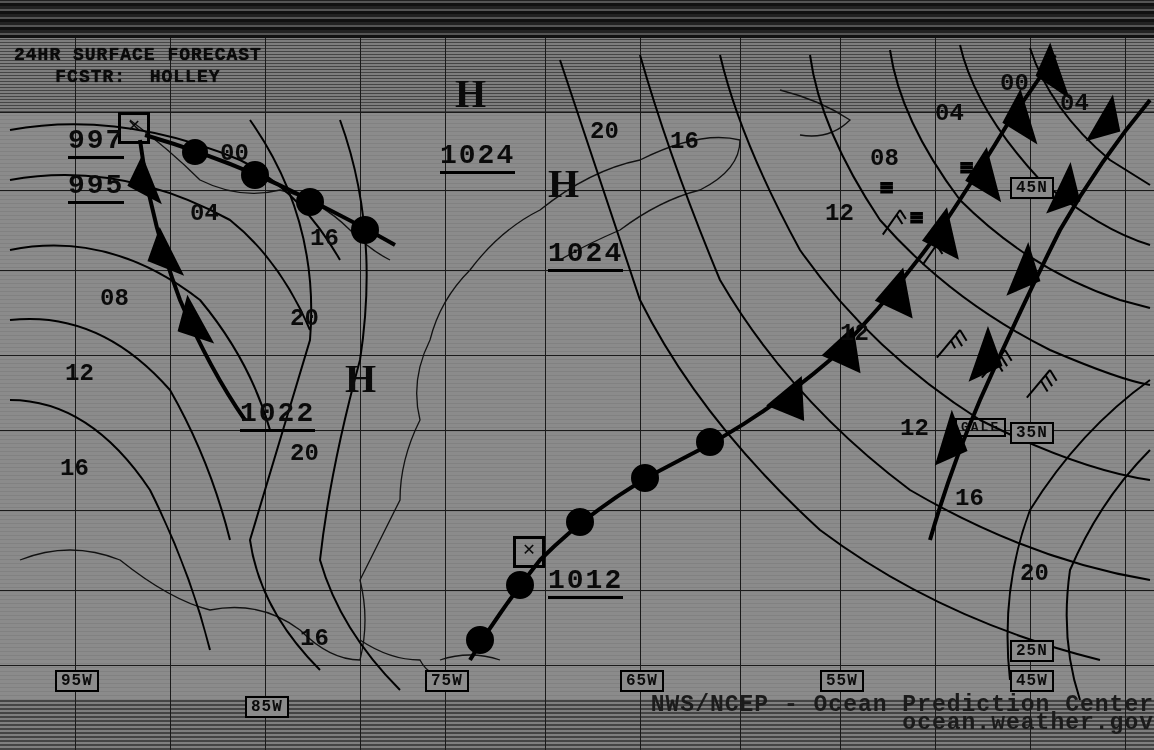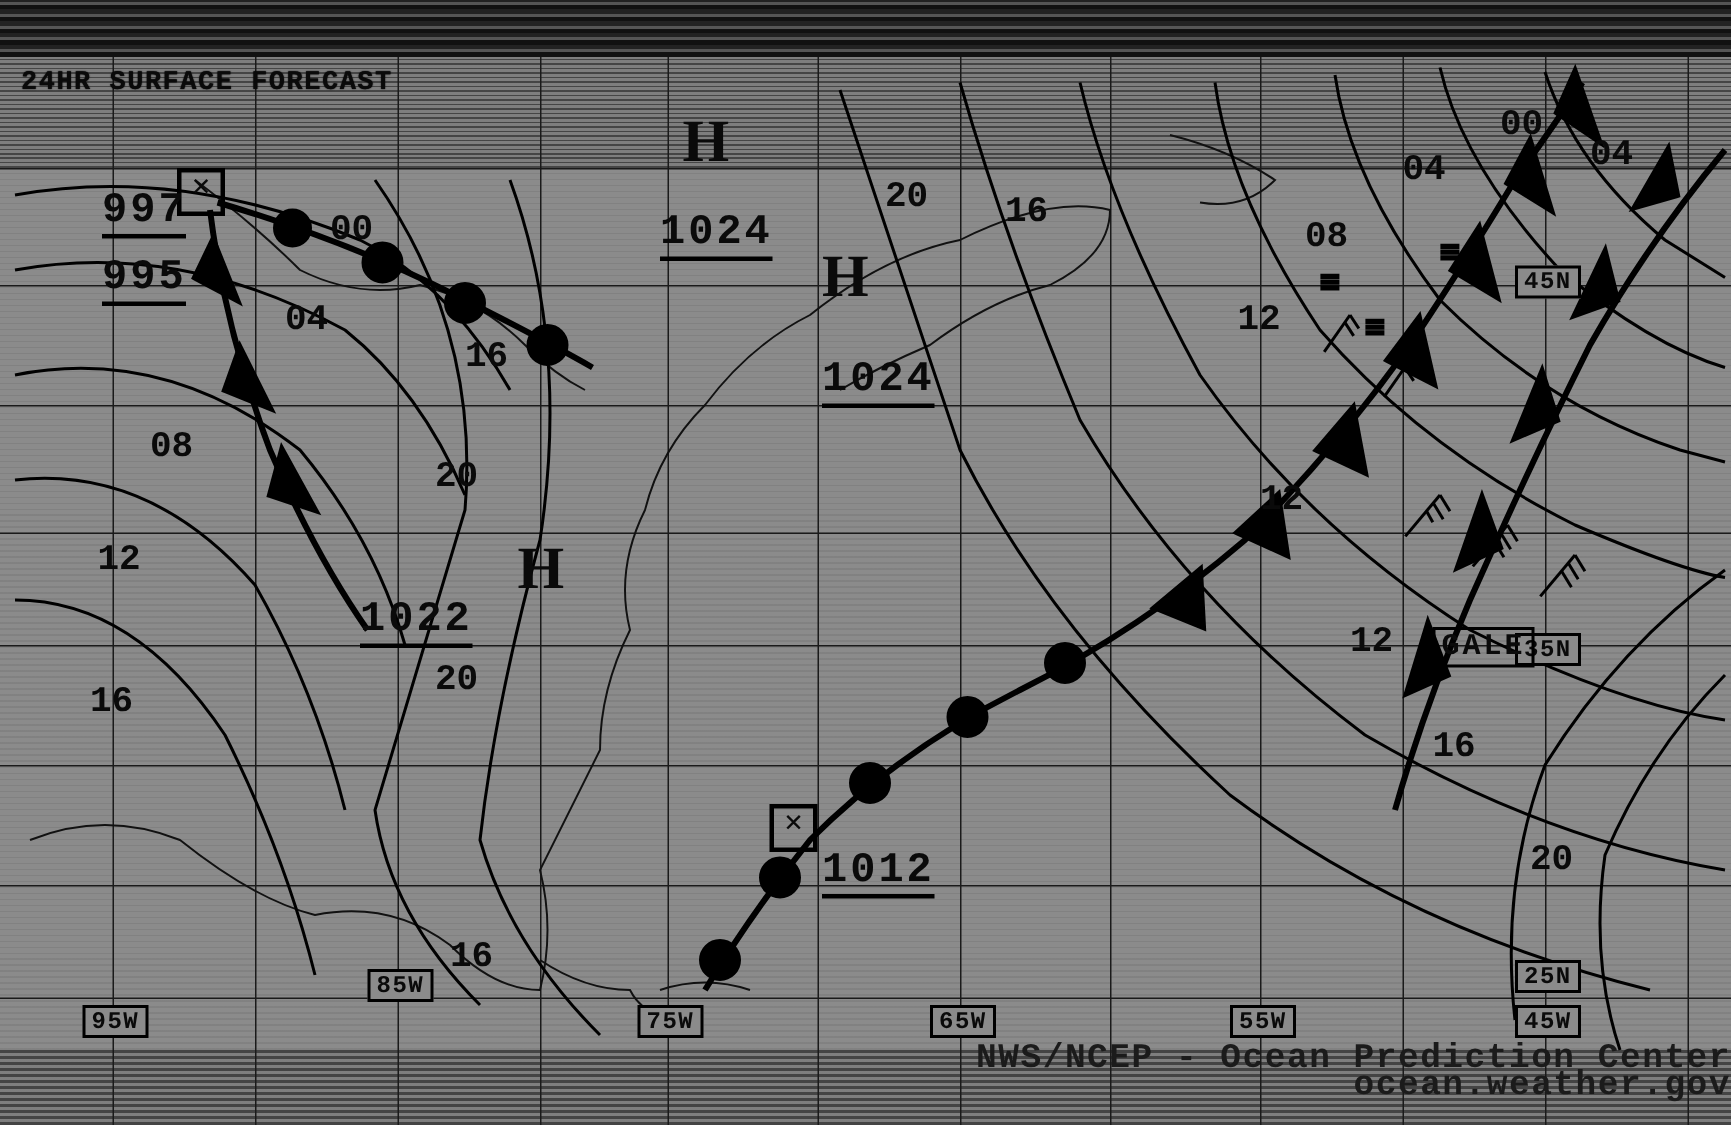--- a/index.html
+++ b/index.html
@@ -69,21 +69,21 @@
   .lonlat-box{
     position:absolute;
     font-size:16px;font-weight:bold;
     background:#8b8b8b;
     border:2px solid #000;
     padding:0 4px;
     letter-spacing:1px;
   }
   .warn-box{
     position:absolute;
-    font-size:20px;font-weight:bold;
+    font-size:13px;font-weight:bold;
     border:2px solid #000;
     padding:0 4px;
     letter-spacing:2px;
   }
 
   
   .low{
     position:absolute;width:26px;height:26px;
     border:3px solid #000;
     font-size:20px;font-weight:bold;text-align:center;line-height:22px;
@@ -238,20 +238,21 @@
       </g>
 
       <text x="880" y="195" font-size="22" fill="#000">≡</text>
       <text x="910" y="225" font-size="22" fill="#000">≡</text>
       <text x="960" y="175" font-size="22" fill="#000">≡</text>
     </g>
   </svg>
 
   <div class="hdr">
     <div class="row">24HR SURFACE FORECAST</div>
+    <div class="row">FCSTR:  HOLLEY</div>
   </div>
 
   <span class="lbl hmark" style="left:455px;top:70px">H</span>
   <span class="lbl pressure und" style="left:440px;top:140px">1024</span>
 
   <span class="lbl hmark" style="left:548px;top:160px">H</span>
   <span class="lbl pressure und" style="left:548px;top:238px">1024</span>
 
   <span class="lbl hmark" style="left:345px;top:355px">H</span>
   <span class="lbl pressure und" style="left:240px;top:398px">1022</span>
@@ -278,21 +279,21 @@
   <span class="lbl iso" style="left:870px;top:145px">08</span>
   <span class="lbl iso" style="left:935px;top:100px">04</span>
   <span class="lbl iso" style="left:1000px;top:70px">00</span>
   <span class="lbl iso" style="left:1060px;top:90px">04</span>
   <span class="lbl iso" style="left:840px;top:320px">12</span>
   <span class="lbl iso" style="left:900px;top:415px">12</span>
   <span class="lbl iso" style="left:955px;top:485px">16</span>
   <span class="lbl iso" style="left:1020px;top:560px">20</span>
 
   <span class="lonlat-box" style="left:55px;top:670px">95W</span>
-  <span class="lonlat-box" style="left:245px;top:646px">85W</span>
+  <span class="lonlat-box" style="left:245px;top:696px">85W</span>
   <span class="lonlat-box" style="left:425px;top:670px">75W</span>
   <span class="lonlat-box" style="left:620px;top:670px">65W</span>
   <span class="lonlat-box" style="left:820px;top:670px">55W</span>
   <span class="lonlat-box" style="left:1010px;top:670px">45W</span>
 
   <span class="lonlat-box" style="left:1010px;top:177px">45N</span>
   <span class="lonlat-box" style="left:1010px;top:422px">35N</span>
   <span class="lonlat-box" style="left:1010px;top:640px">25N</span>
 
   <span class="warn-box" style="left:955px;top:418px">GALE</span>

